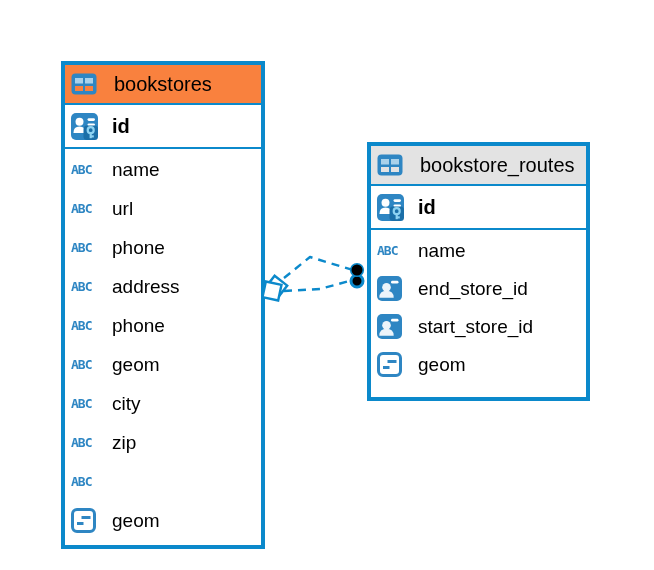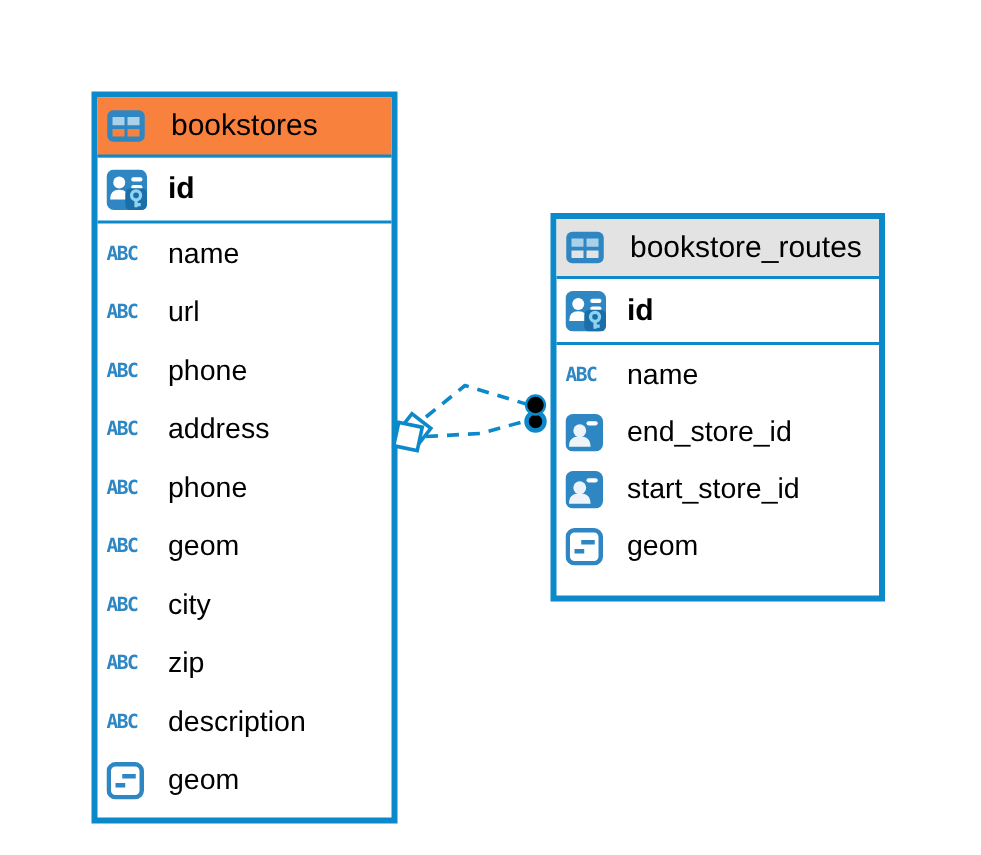--- a/index.html
+++ b/index.html
@@ -175,21 +175,20 @@
       <div class="row">
         <span class="icon-slot">
             <span class="abc-glyph">ABC</span>
           </span>
         <span class="colname">zip</span>
       </div>
       <div class="row">
         <span class="icon-slot">
             <span class="abc-glyph">ABC</span>
           </span>
-        <span class="colname">description</span>
       </div>
       <div class="row">
         <span class="icon-slot">
           <svg class="icon" width="25" height="25">
               <use href="#sym-geom"></use>
             </svg>
         </span>
         <span class="colname">geom</span>
       </div>
     </div>

